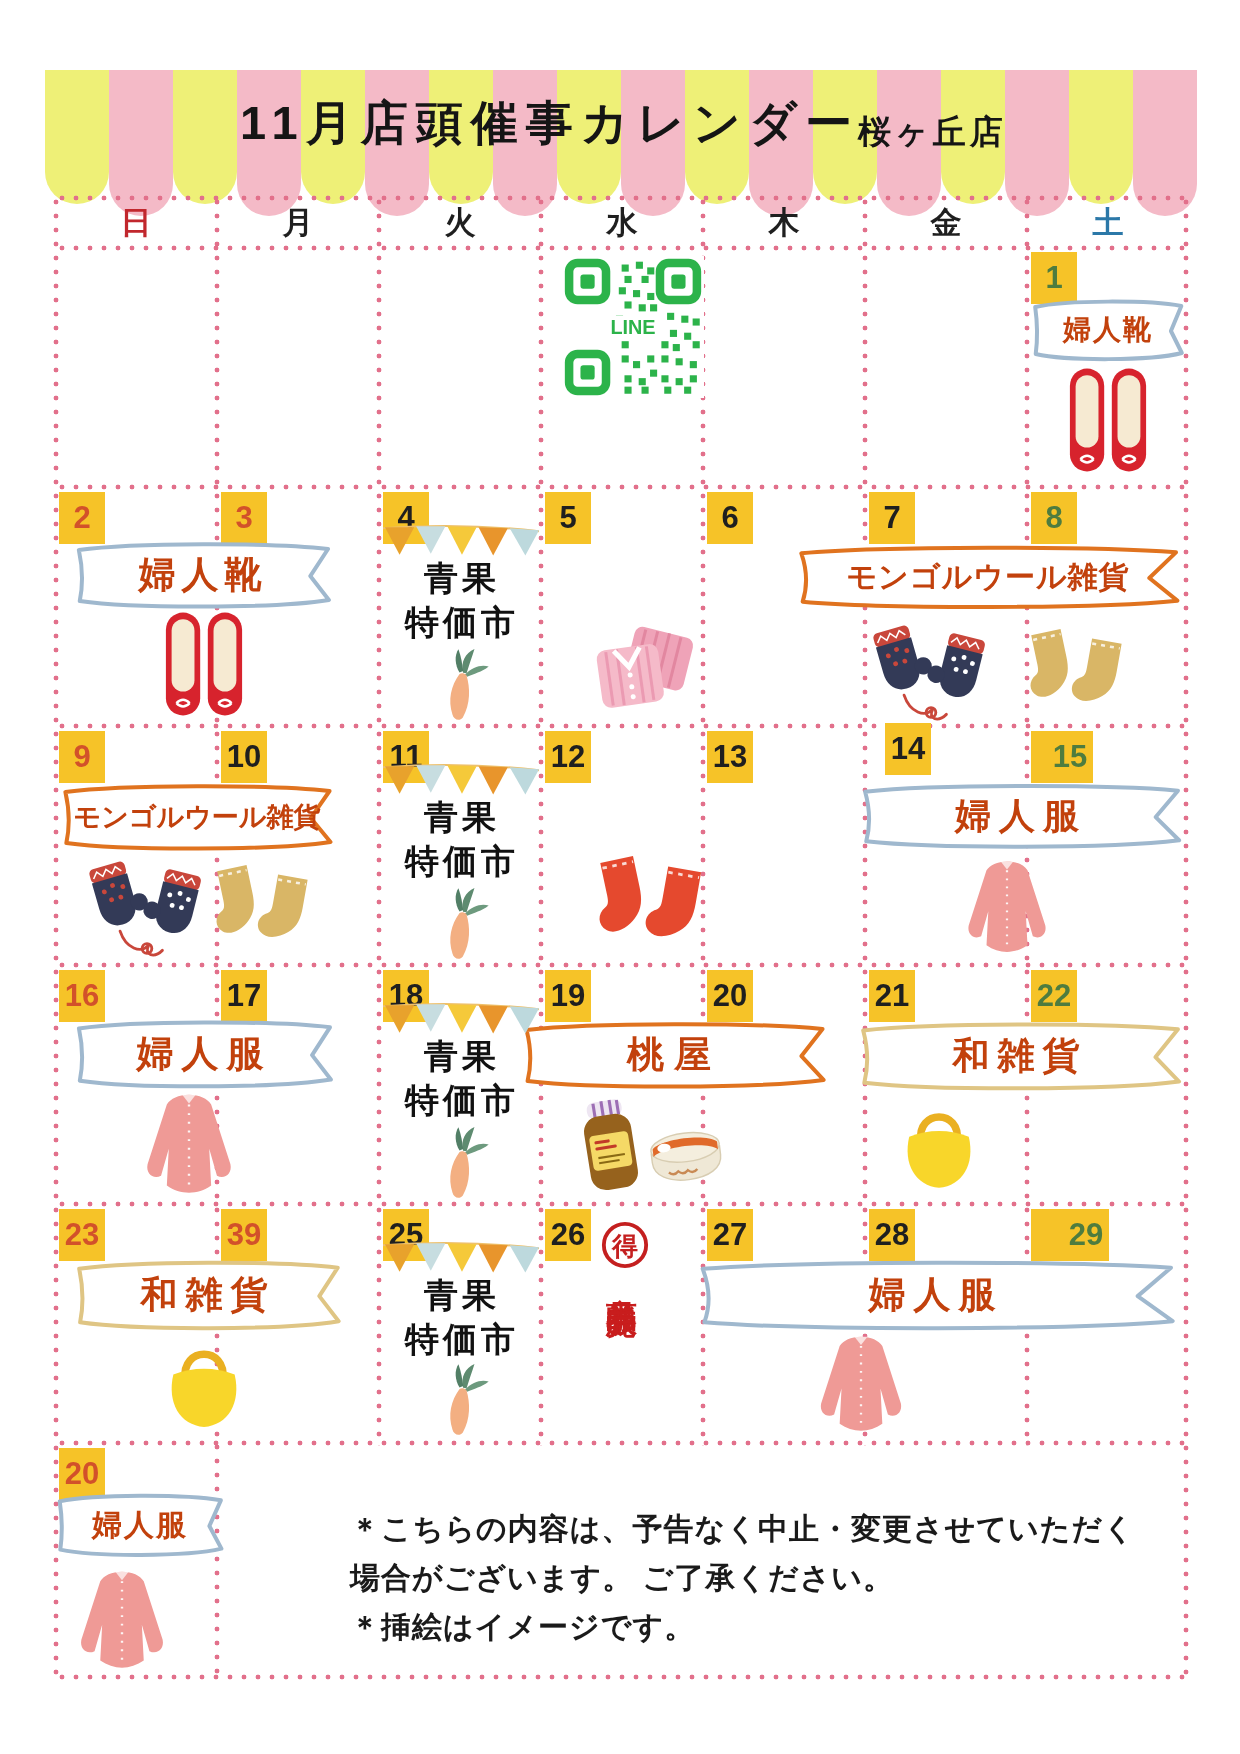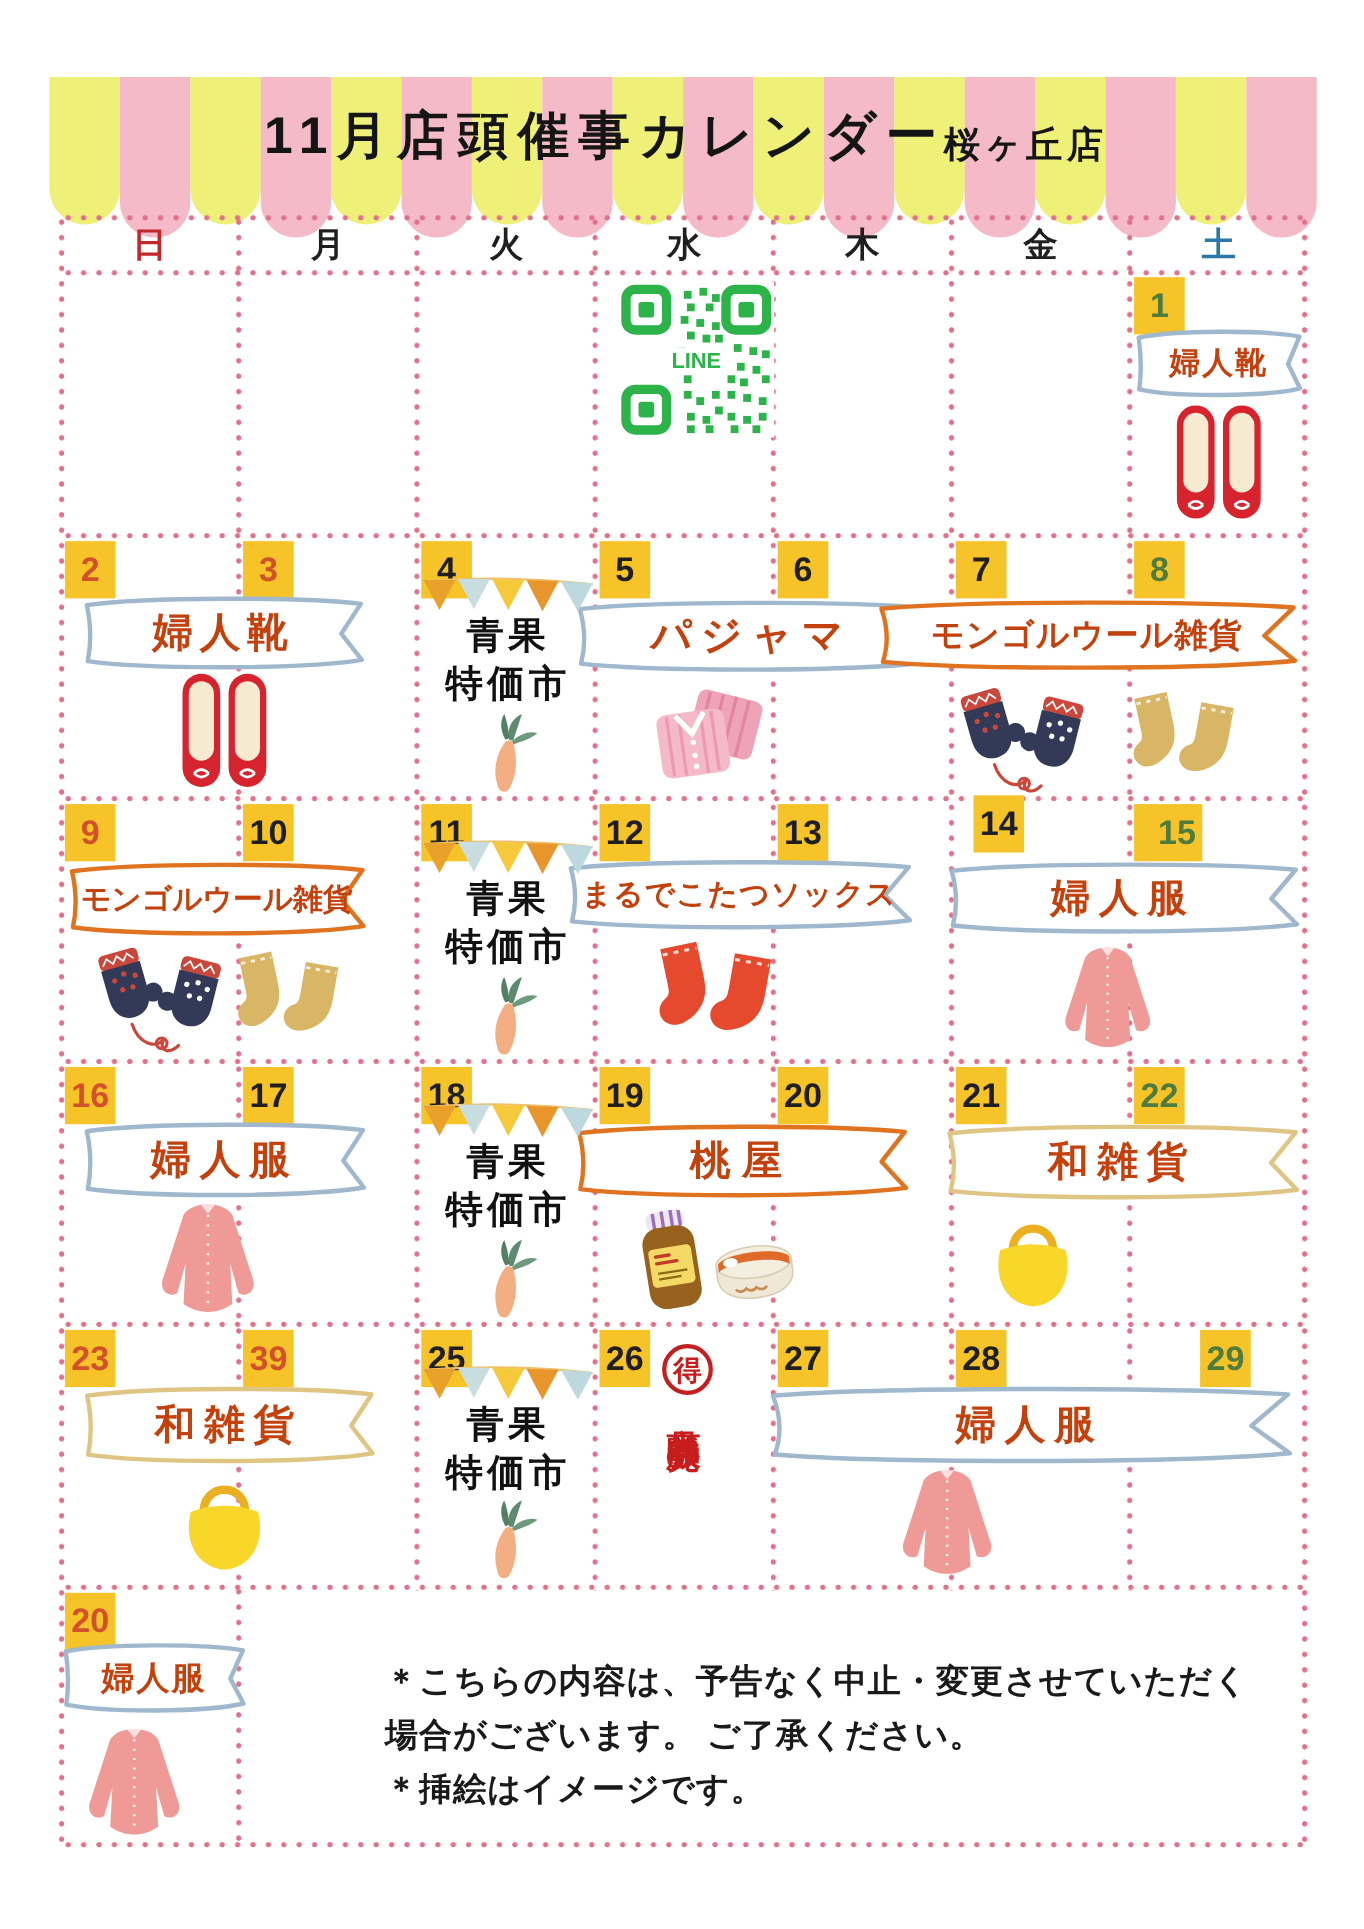--- a/index.html
+++ b/index.html
@@ -311,58 +311,46 @@
   <div class="dsq" style="left:545px;top:970px;">19</div>
   <div class="dsq" style="left:707px;top:970px;">20</div>
   <div class="dsq" style="left:869px;top:970px;">21</div>
   <div class="dsq green" style="left:1031px;top:970px;">22</div>
   <div class="dsq red" style="left:59px;top:1209px;">23</div>
   <div class="dsq red" style="left:221px;top:1209px;">39</div>
   <div class="dsq" style="left:383px;top:1209px;">25</div>
   <div class="dsq" style="left:545px;top:1209px;">26</div>
   <div class="dsq" style="left:707px;top:1209px;text-align:center;">27</div>
   <div class="dsq" style="left:869px;top:1209px;">28</div>
-  <div class="dsq green" style="left:1091px;top:1209px;">29</div>
+  <div class="dsq green" style="left:1031px;top:1209px;padding-left:32px;">29</div>
   <div class="dsq red" style="left:59px;top:1448px;">20</div>
 
   <div class="banner" style="left:1030px;top:294px;width:156px;height:72px;">
     <svg class="rib" style="color:#9fb8ce;" viewBox="0 0 300 72" preserveAspectRatio="none">
         <use href="#ribbon"></use>
       </svg>
     <span class="lbl" style="font-size:28px;letter-spacing:2px;">婦人靴</span>
   </div>
   <div class="banner" style="left:70px;top:536px;width:266px;height:78px;">
     <svg class="rib" style="color:#9fb8ce;" viewBox="0 0 300 72" preserveAspectRatio="none">
         <use href="#ribbon"></use>
       </svg>
     <span class="lbl" style="font-size:37px;letter-spacing:6px;">婦人靴</span>
-  </div>
-  <div class="banner" style="left:516px;top:540px;width:334px;height:76px;">
-    <svg class="rib" style="color:#9fb8ce;" viewBox="0 0 300 72" preserveAspectRatio="none">
-        <use href="#ribbon"></use>
-      </svg>
-    <span class="lbl" style="font-size:37px;letter-spacing:8px;">パジャマ</span>
   </div>
   <div class="banner" style="left:788px;top:540px;width:400px;height:74px;">
     <svg class="rib" style="color:#e0731f;" viewBox="0 0 300 72" preserveAspectRatio="none">
         <use href="#ribbon"></use>
       </svg>
     <span class="lbl" style="font-size:30px;letter-spacing:1px;">モンゴルウール雑貨</span>
   </div>
   <div class="banner" style="left:56px;top:778px;width:282px;height:78px;">
     <svg class="rib" style="color:#e0731f;" viewBox="0 0 300 72" preserveAspectRatio="none">
         <use href="#ribbon"></use>
       </svg>
     <span class="lbl" style="font-size:27px;letter-spacing:0px;">モンゴルウール雑貨</span>
-  </div>
-  <div class="banner" style="left:508px;top:776px;width:328px;height:74px;">
-    <svg class="rib" style="color:#9fb8ce;" viewBox="0 0 300 72" preserveAspectRatio="none">
-        <use href="#ribbon"></use>
-      </svg>
-    <span class="lbl" style="font-size:27px;letter-spacing:1px;">まるでこたつソックス</span>
   </div>
   <div class="banner" style="left:854px;top:778px;width:334px;height:76px;">
     <svg class="rib" style="color:#9fb8ce;" viewBox="0 0 300 72" preserveAspectRatio="none">
         <use href="#ribbon"></use>
       </svg>
     <span class="lbl" style="font-size:36px;letter-spacing:8px;">婦人服</span>
   </div>
   <div class="banner" style="left:70px;top:1014px;width:268px;height:80px;">
     <svg class="rib" style="color:#9fb8ce;" viewBox="0 0 300 72" preserveAspectRatio="none">
         <use href="#ribbon"></use>

